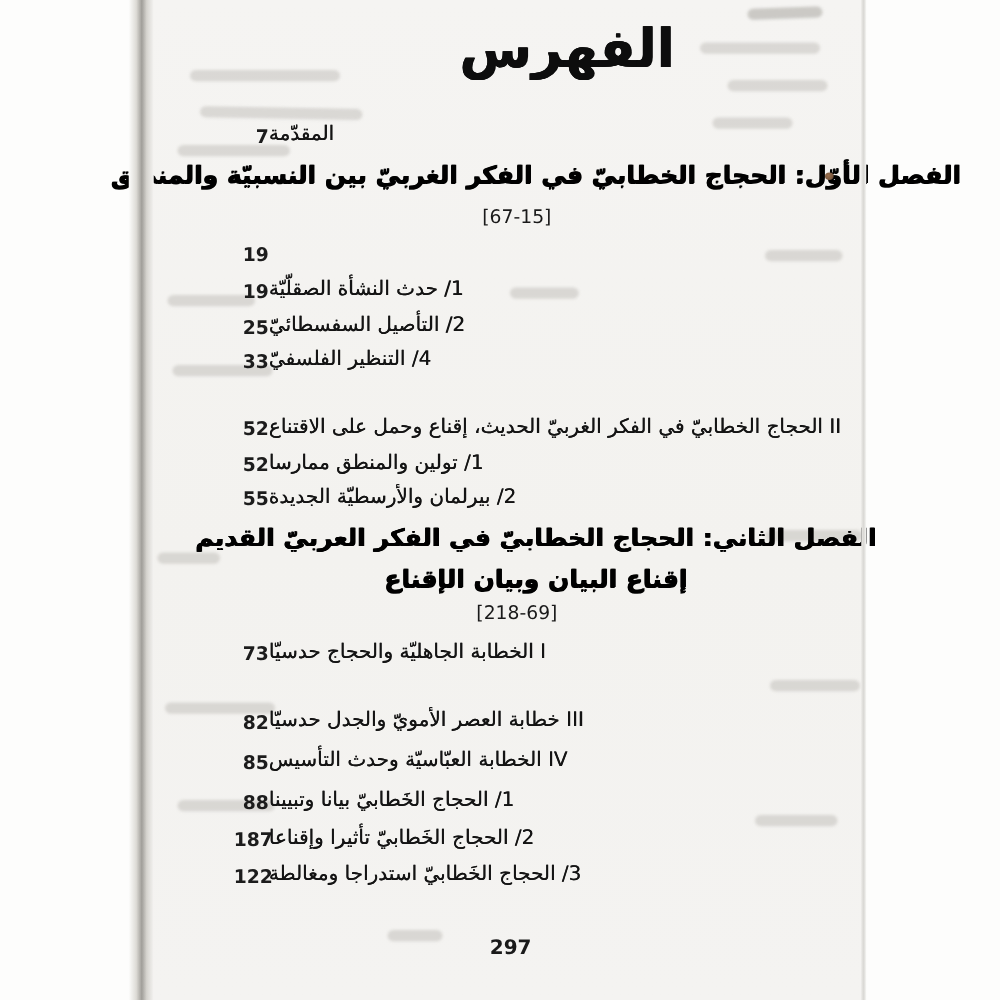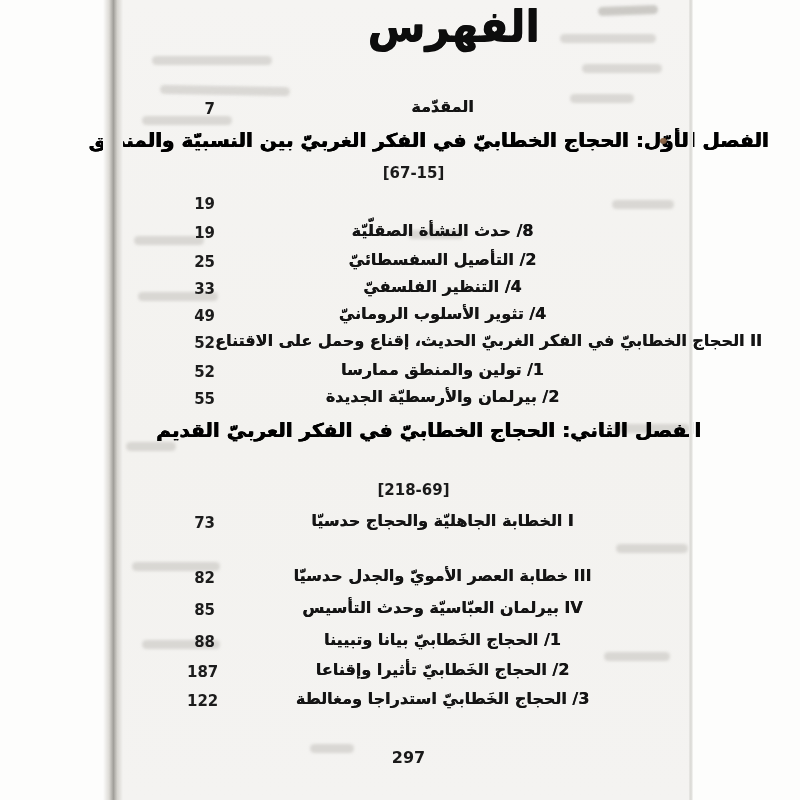--- a/index.html
+++ b/index.html
@@ -23,49 +23,49 @@
     background:linear-gradient(90deg,#e9e8e5 0%,#d9d8d4 50%,#f7f7f5 100%);
   }
   
   .sm{
     position:absolute;height:9px;border-radius:5px;
     background:rgba(156,153,146,.30);filter:blur(1.4px);
   }
   .sm.dk{background:rgba(140,137,130,.40);}
   
   .page-title{
-    position:absolute;left:75px;right:22px;top:2px;margin:0;
+    position:absolute;left:75px;right:22px;top:2px;margin:12px;
     text-align:center;transform:translateX(25px) scaleY(1.02);
     direction:rtl;font-size:42px;font-weight:bold;color:#0d0d0d;
     text-shadow:.6px 0 0 #0d0d0d, 0 .4px 0 #0d0d0d;
     letter-spacing:-1px;
   }
   .row{
     position:absolute;left:75px;right:22px;
     display:flex;align-items:flex-start;
   }
   .row .num{
     flex:none;width:28px;text-align:right;direction:ltr;
     font-size:15px;font-weight:bold;color:#1c1c1c;padding-top:3px;
   }
   .row .txt{
-    flex:1;direction:rtl;text-align:center;white-space:nowrap;
-    font-size:16px;font-weight:bold;color:#141414;
+    flex:1;direction:rtl;text-align:left;white-space:nowrap;
+    font-size:16px;font-weight:normal;color:#141414;
     text-shadow:.25px 0 0 #141414;
   }
   .row.chapter,.row.range{justify-content:center;}
   .row.chapter .ctxt{
     direction:rtl;text-align:center;white-space:nowrap;
     font-size:20px;font-weight:bold;color:#000;
     letter-spacing:-.5px;transform:scaleY(.96);
     text-shadow:.7px 0 0 #000, 0 .4px 0 #000;
   }
   .row.range .rtxt{
     direction:ltr;text-align:center;
-    font-size:15px;font-weight:bold;color:#1a1a1a;
+    font-size:15px;font-weight:normal;color:#1a1a1a;
     transform:translateX(-15px);
   }
   .stain{
     position:absolute;width:7px;height:6px;border-radius:50%;
     background:radial-gradient(circle at 40% 40%,#9a6f4d 0%,#7c5a40 60%,rgba(124,90,64,0) 100%);
     filter:blur(.4px);
   }
   .footer-num{
     position:absolute;left:75px;right:22px;top:748px;
     text-align:center;transform:translateX(-20px);
@@ -110,65 +110,64 @@
 
   <div class="row range" style="top:164px">
     <span class="rtxt">[67-15]</span>
   </div>
 
   <div class="row" style="top:192px">
     <span class="num">19</span>
   </div>
   <div class="row" style="top:221px">
     <span class="num">19</span>
-    <span class="txt">8/ حدث النشأة الصقلّيّة</span>
+    <span class="txt">1/ حدث النشأة الصقلّيّة</span>
   </div>
   <div class="row" style="top:250px">
     <span class="num">25</span>
     <span class="txt">2/ التأصيل السفسطائيّ</span>
   </div>
   <div class="row" style="top:277px">
     <span class="num">33</span>
     <span class="txt">4/ التنظير الفلسفيّ</span>
-  </div>
-  <div class="row" style="top:304px">
-    <span class="num">49</span>
-    <span class="txt">4/ تثوير الأسلوب الرومانيّ</span>
   </div>
   <div class="row" style="top:331px">
     <span class="num">52</span>
     <span class="txt">II الحجاج الخطابيّ في الفكر الغربيّ الحديث، إقناع وحمل على الاقتناع</span>
   </div>
   <div class="row" style="top:360px">
     <span class="num">52</span>
     <span class="txt">1/ تولين والمنطق ممارسا</span>
   </div>
   <div class="row" style="top:387px">
     <span class="num">55</span>
     <span class="txt">2/ بيرلمان والأرسطيّة الجديدة</span>
   </div>
 
   <div class="row chapter" style="top:418px">
     <span class="ctxt">الفصل الثاني: الحجاج الخطابيّ في الفكر العربيّ القديم</span>
   </div>
+  <div class="row chapter" style="top:451px">
+    <span class="ctxt">إقناع البيان وبيان الإقناع</span>
+  </div>
   <div class="row range" style="top:481px">
     <span class="rtxt">[218-69]</span>
   </div>
 
   <div class="row" style="top:511px">
     <span class="num">73</span>
     <span class="txt">I الخطابة الجاهليّة والحجاج حدسيّا</span>
   </div>
   <div class="row" style="top:566px">
     <span class="num">82</span>
     <span class="txt">III خطابة العصر الأمويّ والجدل حدسيّا</span>
   </div>
   <div class="row" style="top:598px">
     <span class="num">85</span>
-    <span class="txt">IV بيرلمان العبّاسيّة وحدث التأسيس</span>
+    <span class="txt">IV الخطابة العبّاسيّة وحدث التأسيس</span>
   </div>
   <div class="row" style="top:630px">
     <span class="num">88</span>
     <span class="txt">1/ الحجاج الخَطابيّ بيانا وتبيينا</span>
   </div>
   <div class="row" style="top:660px">
     <span class="num">187</span>
     <span class="txt">2/ الحجاج الخَطابيّ تأثيرا وإقناعا</span>
   </div>
   <div class="row" style="top:689px">

